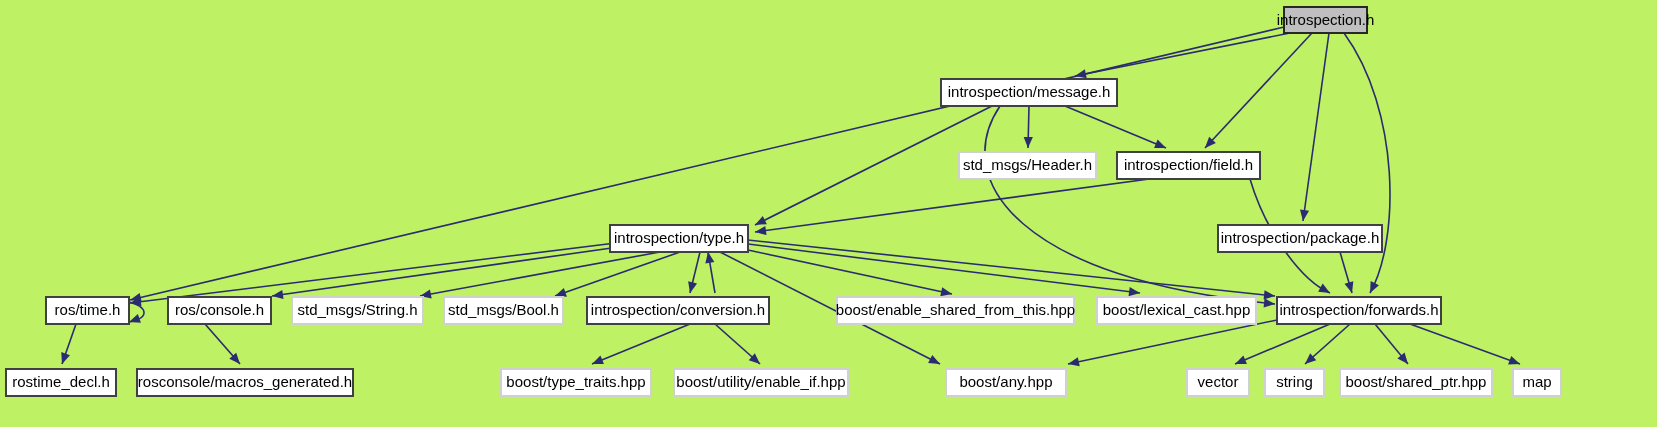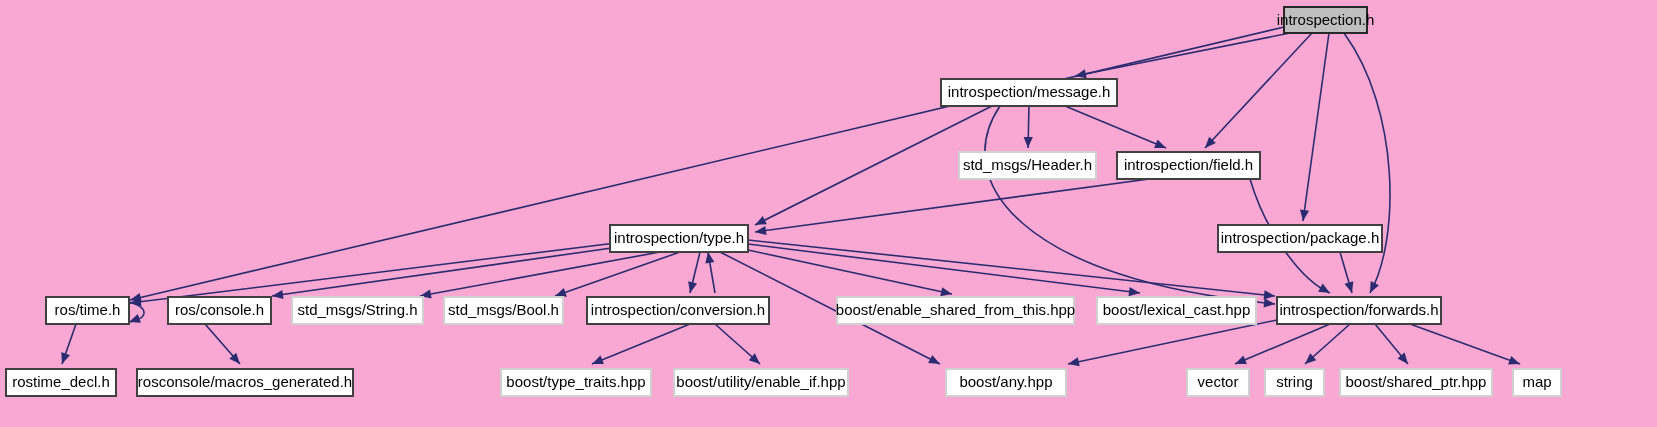--- a/index.html
+++ b/index.html
@@ -4,21 +4,21 @@
 <style>
   html, body {
     margin: 0;
     padding: 0;
     background: #ffffff;
   }
   #graph-root {
     position: relative;
     width: 1657px;
     height: 427px;
-    background: #f9a8d4;
+    background: #bef264;
     font-family: "Liberation Sans", sans-serif;
     overflow: hidden;
   }
   svg#graph-svg {
     position: absolute;
     left: 0;
     top: 0;
     width: 1657px;
     height: 427px;
   }

